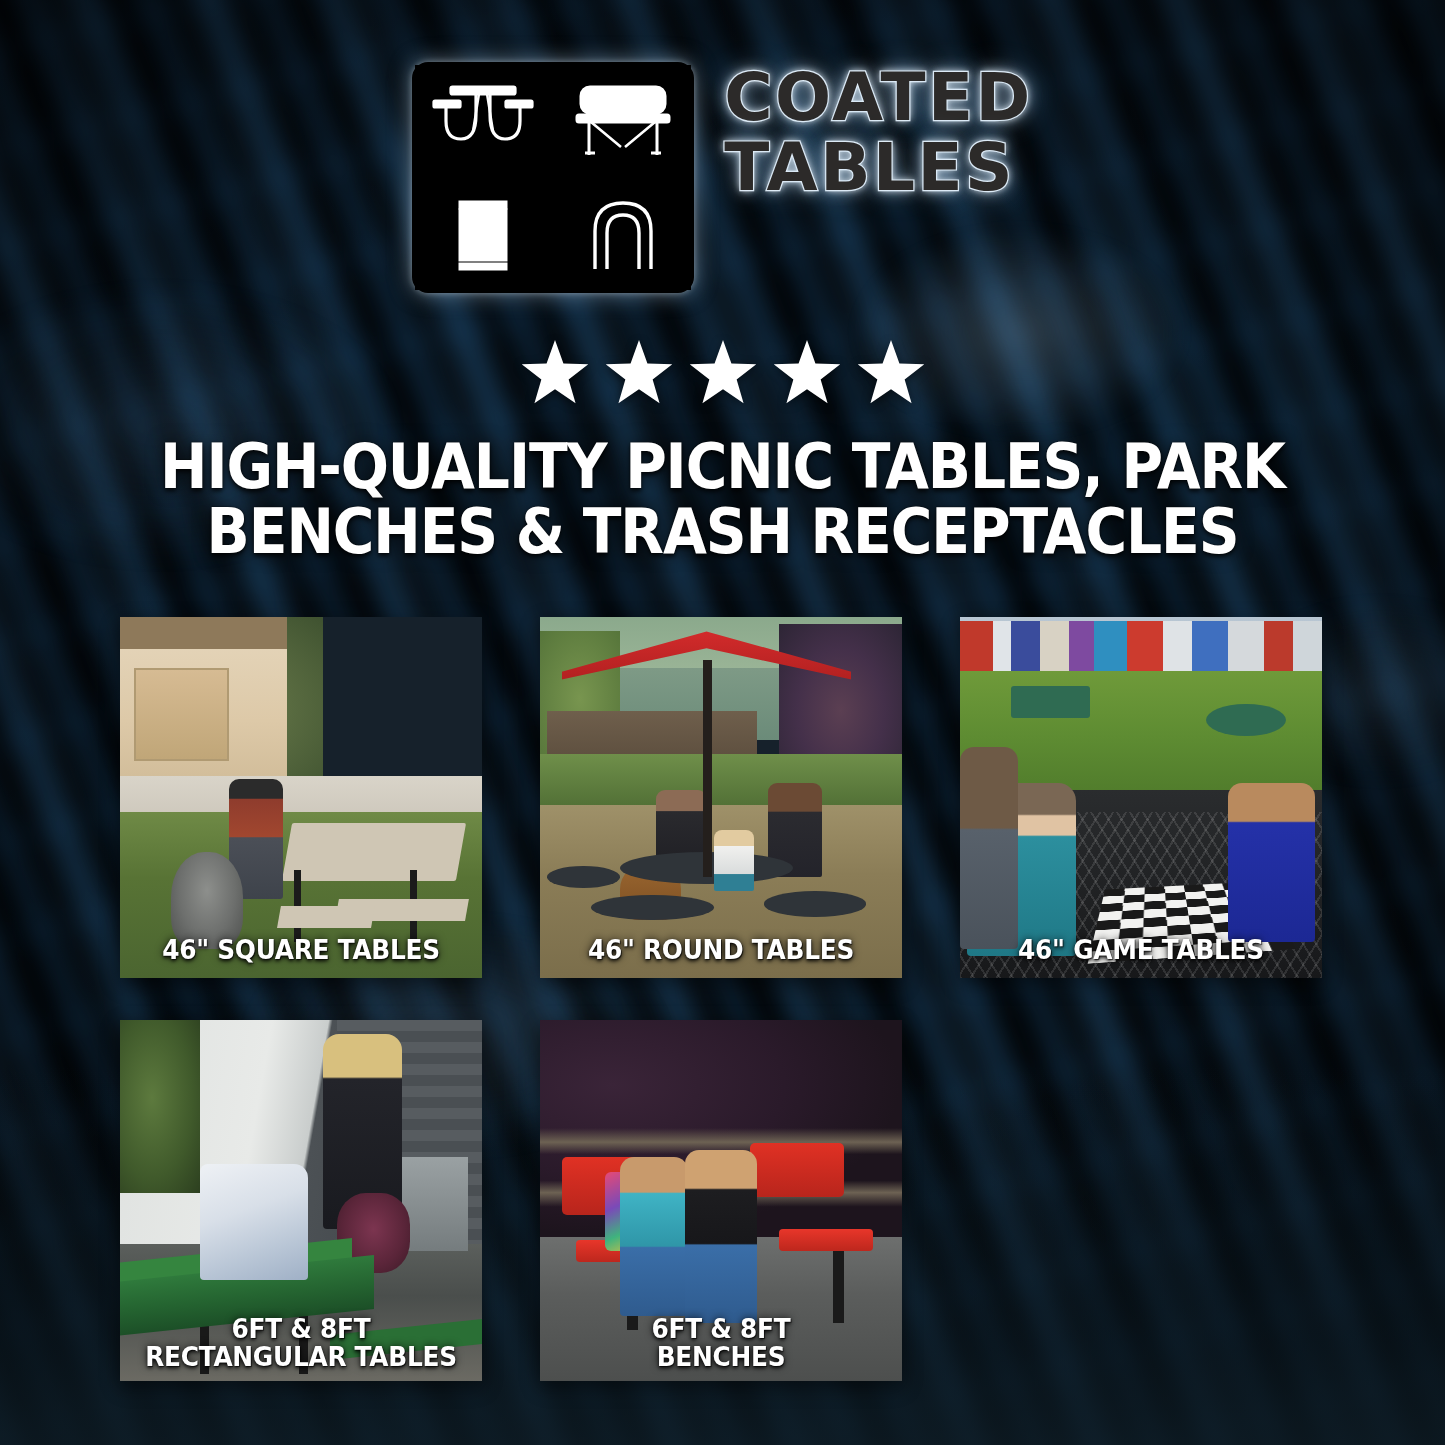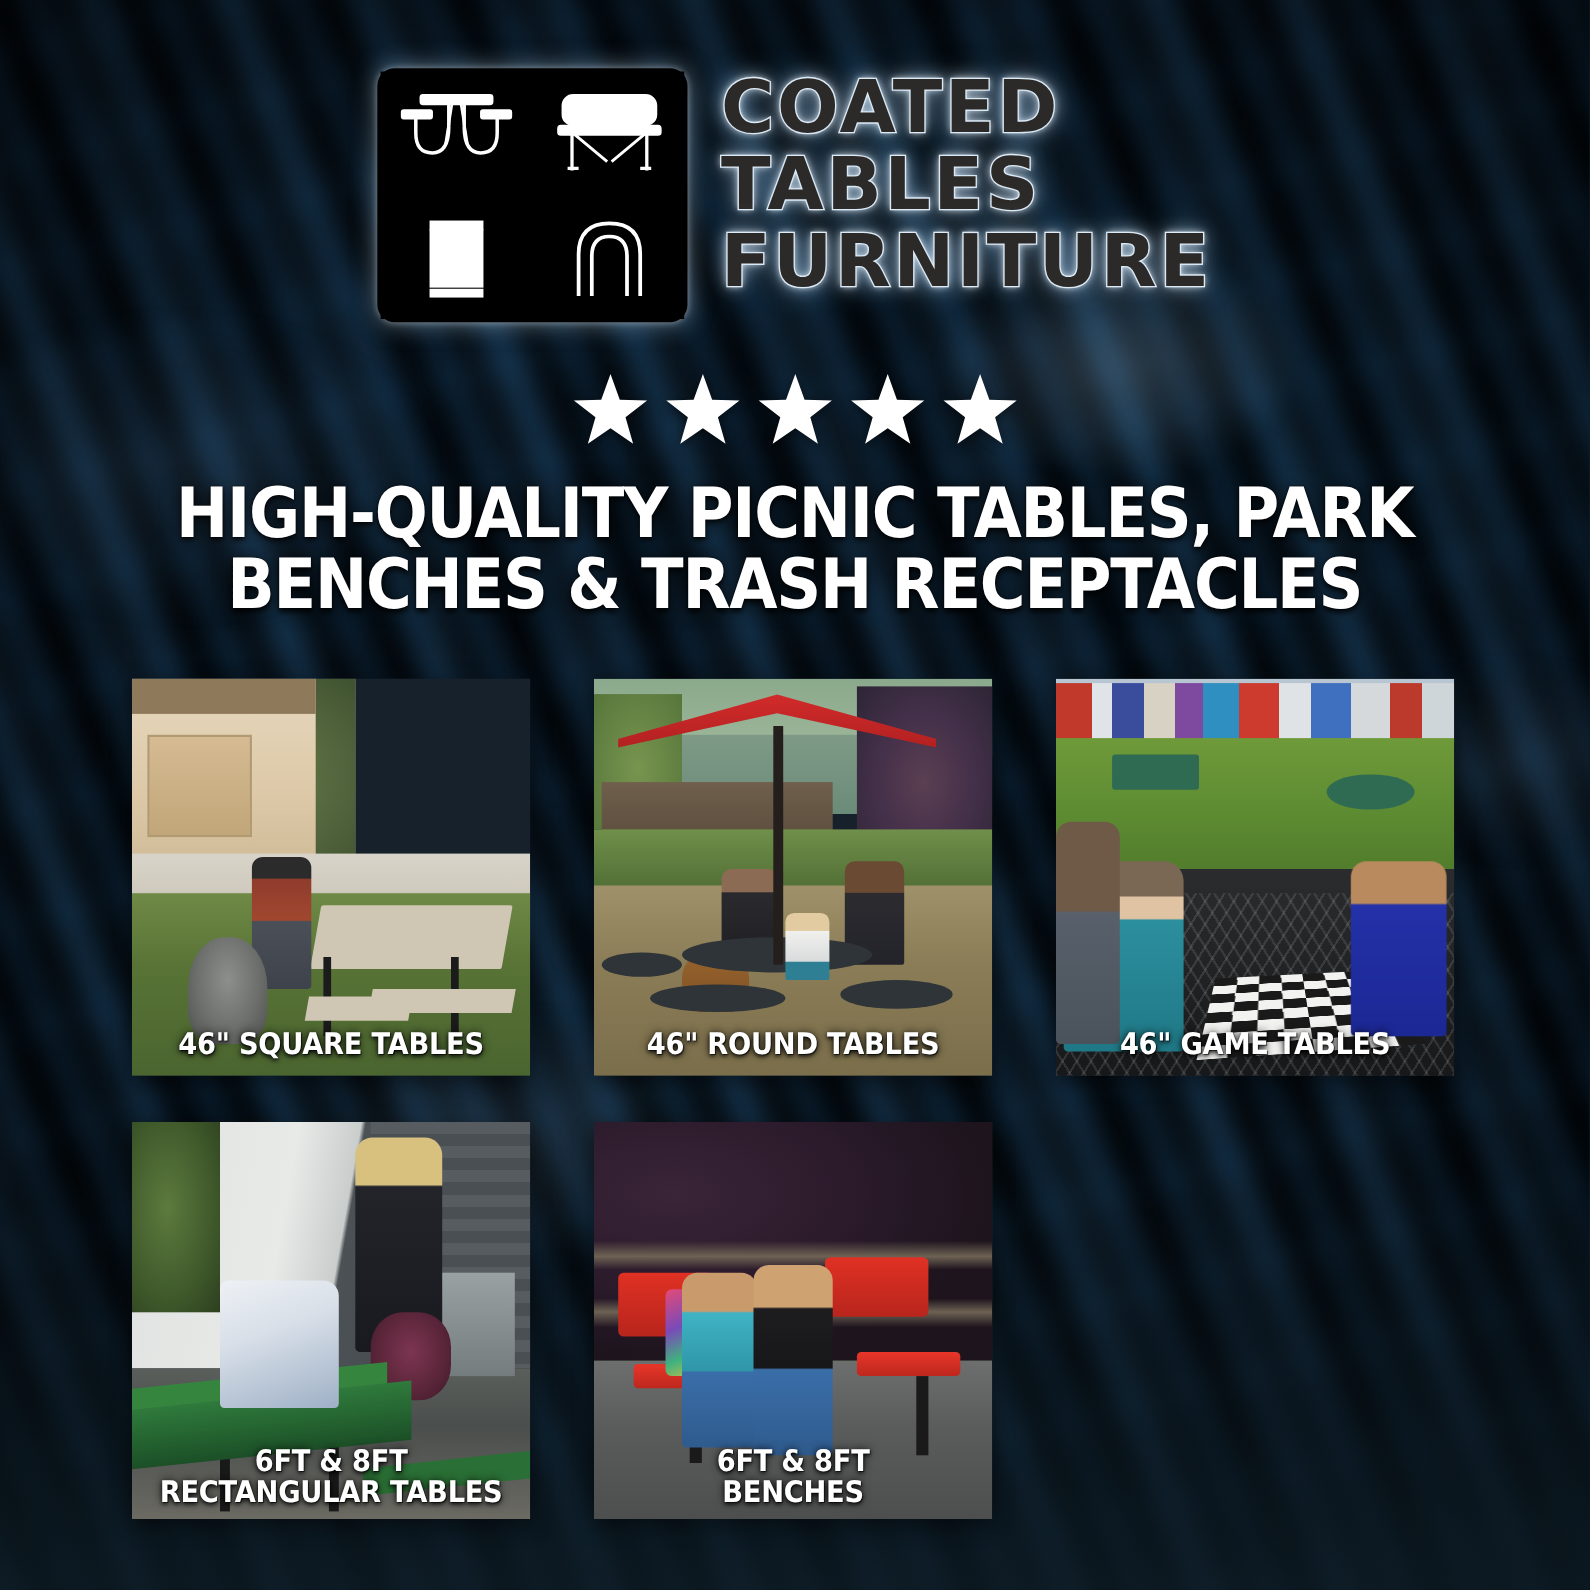--- a/index.html
+++ b/index.html
@@ -367,21 +367,20 @@
               <path d="M26 80 L26 42 Q26 14 54 14 Q82 14 82 42 L82 80"></path>
               <path d="M38 80 L38 44 Q38 26 54 26 Q70 26 70 44 L70 80"></path>
             </g>
           </svg>
         </div>
       </div>
 
       <div class="logo-text">
         <div class="logo-line">COATED</div>
         <div class="logo-line">TABLES</div>
-        <div class="logo-line">FURNITURE</div>
       </div>
     </div>
 
     <div class="stars" id="stars">
         <svg viewBox="0 0 100 100" width="70" height="70" class="star">
           <polygon points="50.00,0.00 62.05,33.42 97.55,34.55 69.50,56.33 79.39,90.45 50.00,70.50 20.61,90.45 30.50,56.33 2.45,34.55 37.95,33.42" fill="#ffffff"></polygon>
         </svg>
         <svg viewBox="0 0 100 100" width="70" height="70" class="star">
           <polygon points="50.00,0.00 62.05,33.42 97.55,34.55 69.50,56.33 79.39,90.45 50.00,70.50 20.61,90.45 30.50,56.33 2.45,34.55 37.95,33.42" fill="#ffffff"></polygon>
         </svg>

